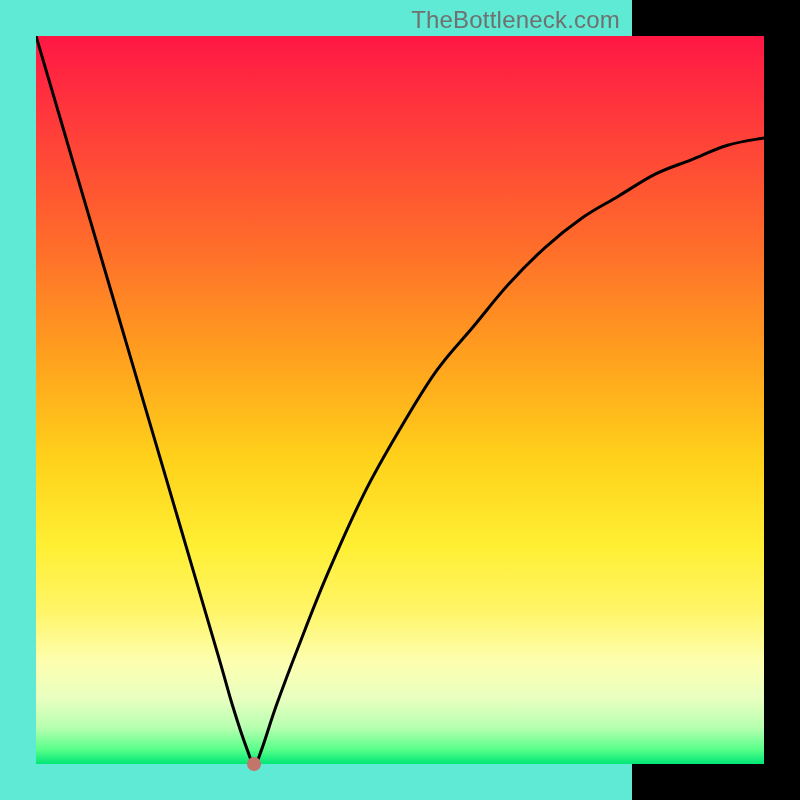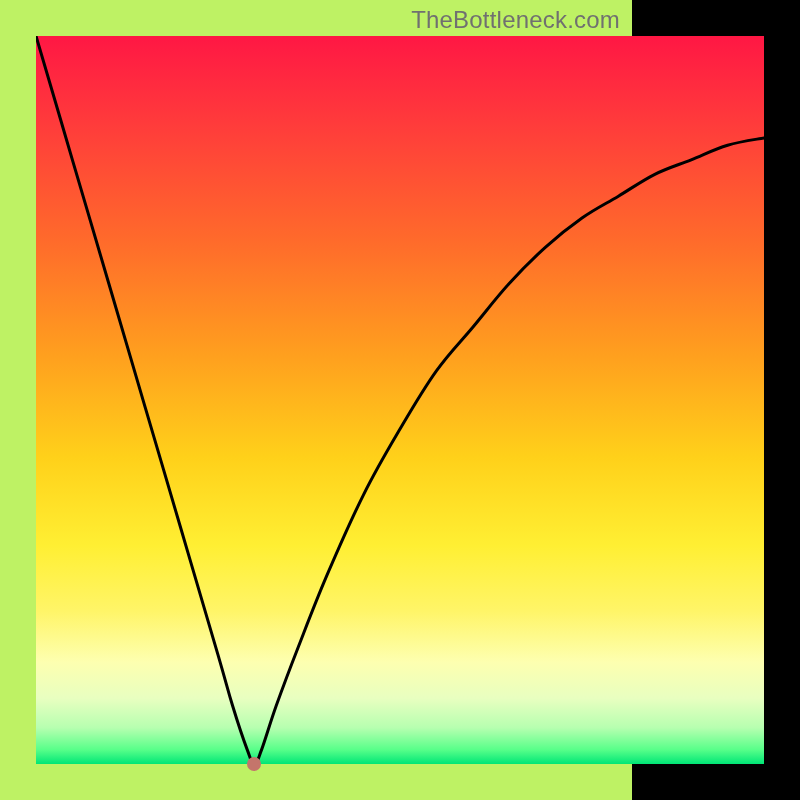--- a/index.html
+++ b/index.html
@@ -8,21 +8,21 @@
     width: 800px;
     height: 800px;
     background: #000;
     font-family: Arial, Helvetica, sans-serif;
     overflow: hidden;
   }
   .frame {
     position: relative;
     width: 632px;
     height: 800px;
-    background: #bef264;
+    background: #5eead4;
   }
   .plot {
     position: absolute;
     left: 36px;
     top: 36px;
     width: 728px;
     height: 728px;
     background: linear-gradient(
       to bottom,
       #ff1744 0%,

